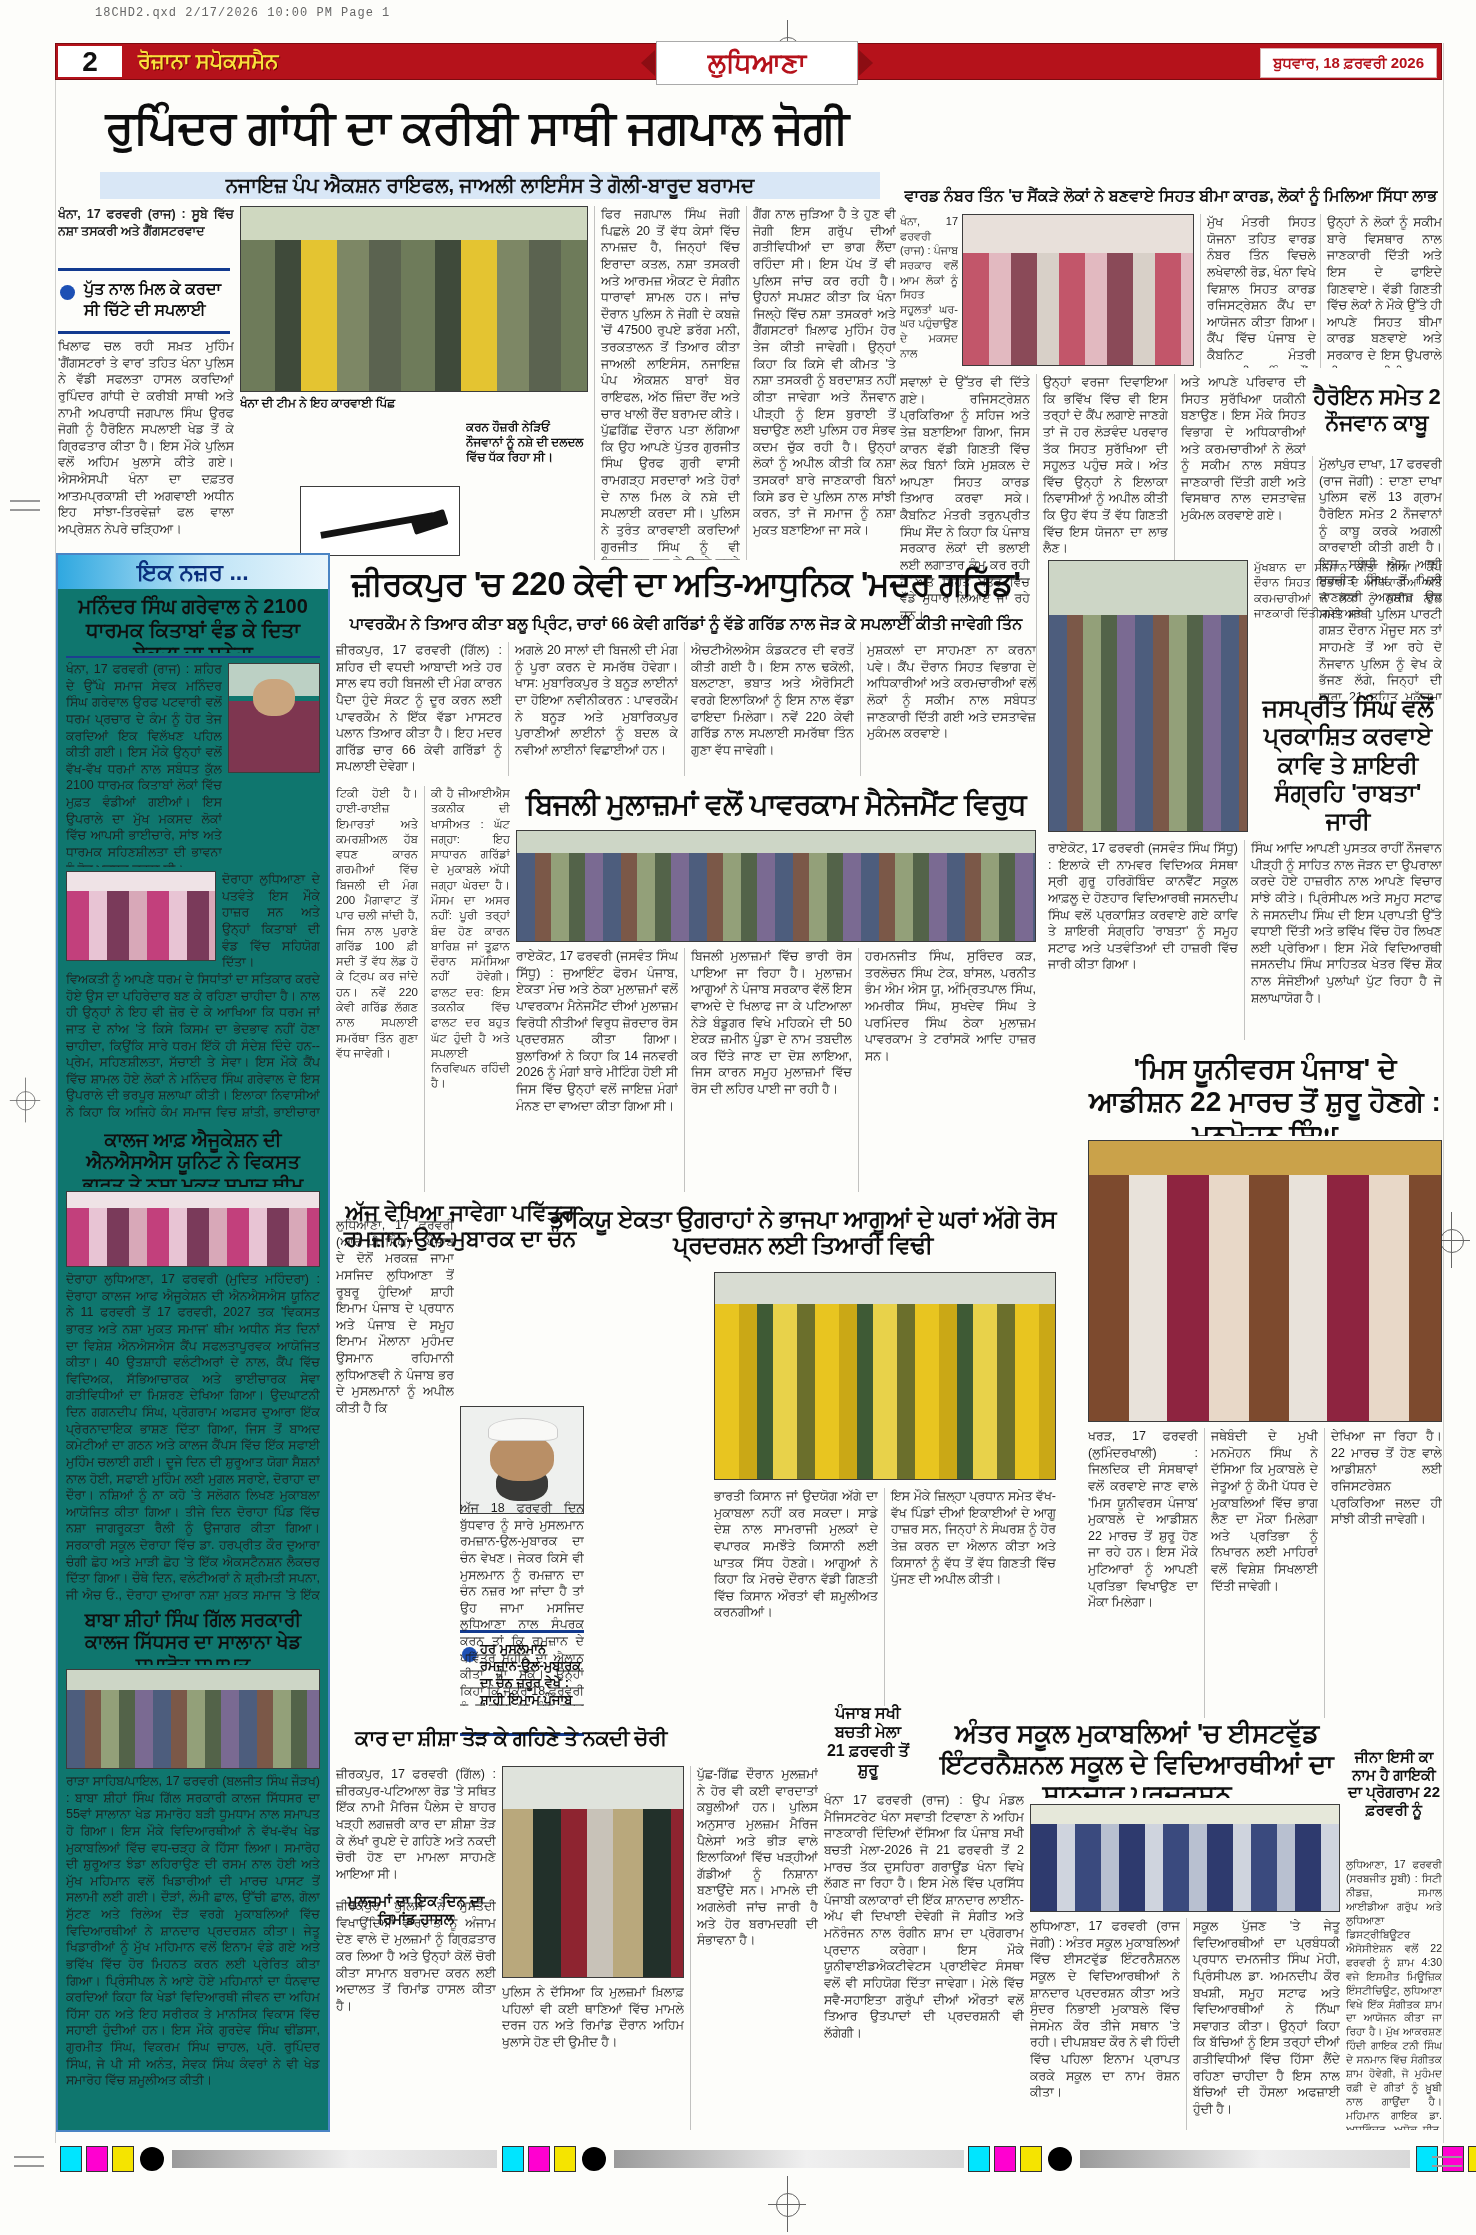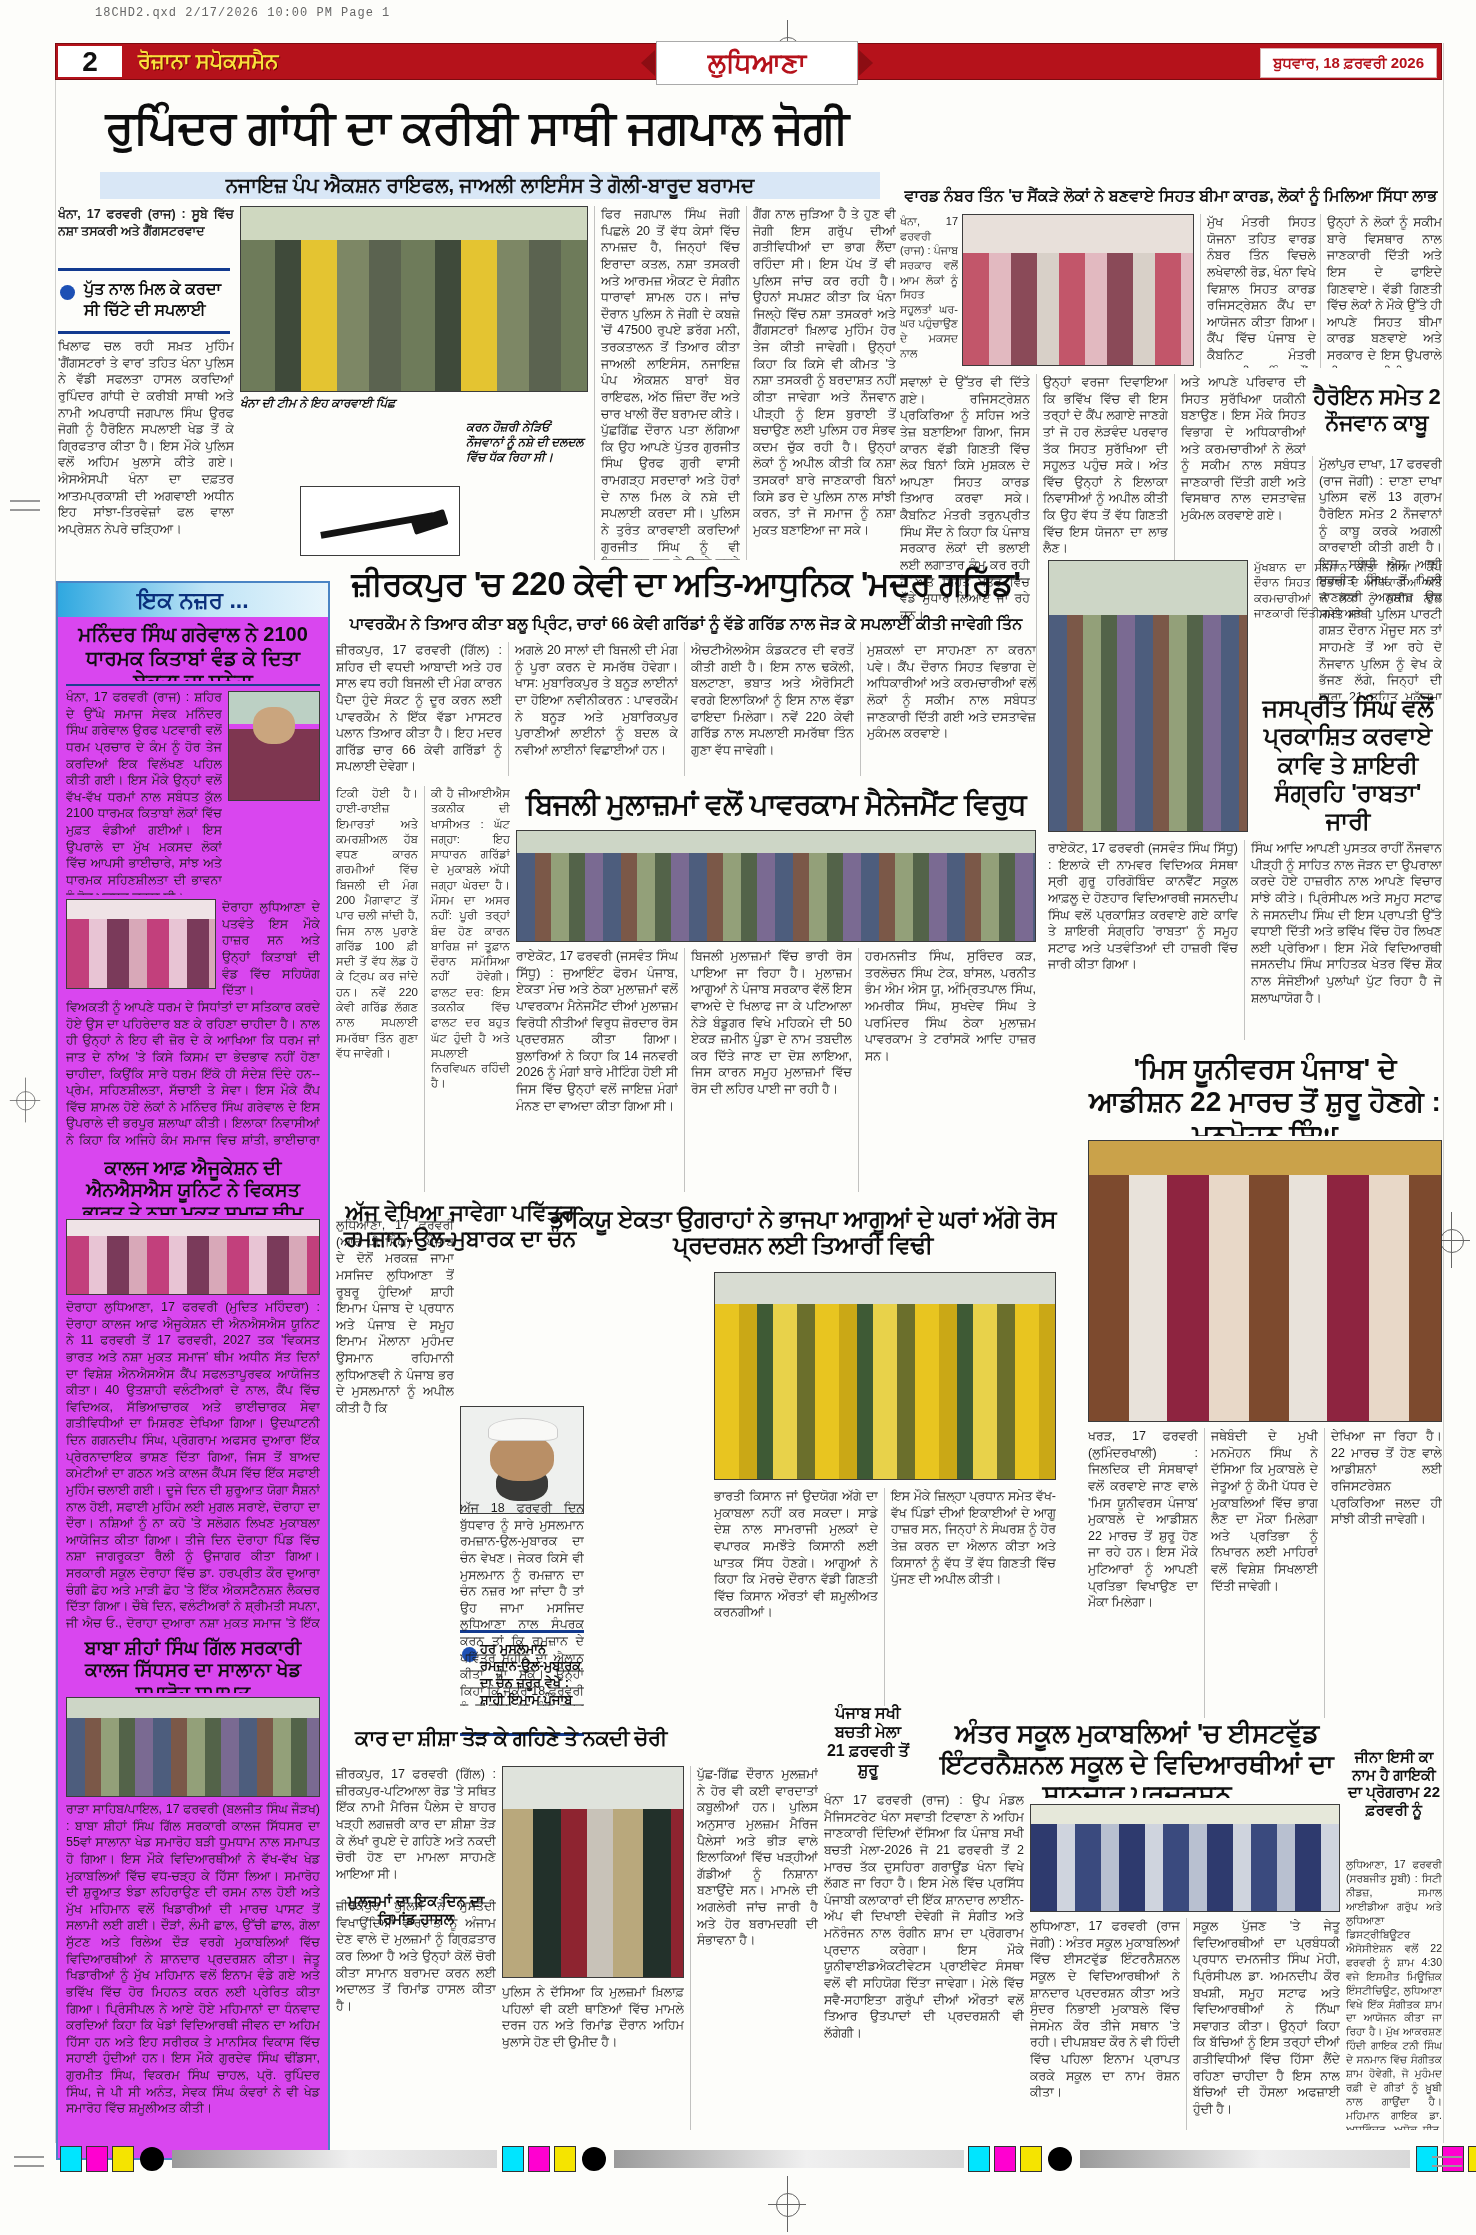--- a/index.html
+++ b/index.html
@@ -20,21 +20,21 @@
   .editionbox{position:absolute;left:600px;top:-3px;width:200px;height:42px;background:#fff;border:1px solid #aaa;text-align:center;}
   .editionbox b{font-size:27px;font-weight:900;color:#b5121b;line-height:42px;}
   .editionbox:before,.editionbox:after{content:"";position:absolute;top:8px;border-top:13px solid transparent;border-bottom:13px solid transparent;}
   .editionbox:before{left:-16px;border-right:14px solid #8c0d13;}
   .editionbox:after{right:-16px;border-left:14px solid #8c0d13;}
   .datebox{position:absolute;right:4px;top:4px;height:28px;background:#fff;padding:0 12px;font-size:15px;font-weight:bold;color:#b5121b;line-height:28px;border:1px solid #d8b0b0;}
   
   .hl{font-weight:900;color:#0d0d0d;text-align:center;line-height:1.08;letter-spacing:-.5px;overflow:hidden;}
   .sub{font-weight:bold;color:#111;text-align:center;overflow:hidden;}
   .bt{font-size:12.5px;line-height:1.33;text-align:justify;color:#1e1e1e;overflow:hidden;word-break:break-word;}
-  .cap{font-size:12px;font-weight:bold;color:#111;line-height:1.25;overflow:hidden;font-style:italic;}
+  .cap{font-size:12px;font-weight:bold;color:#111;line-height:1.25;overflow:hidden;}
   .rule-l{border-left:1px solid #c2c2c0;padding-left:6px;box-sizing:border-box;}
   .pull{border-top:3px solid #123a8f;border-bottom:3px solid #123a8f;padding:8px 2px 8px 26px;position:relative;font-weight:900;font-size:16px;line-height:1.3;color:#0c0c0c;}
   .pull:before{content:"";position:absolute;left:2px;top:14px;width:15px;height:15px;border-radius:50%;background:#1d50b4;}
   
   .ph{border:1px solid #3c3c3c;box-sizing:border-box;overflow:hidden;}
   .ph-police{background:linear-gradient(180deg,#cfd8c0 0 18%,rgba(0,0,0,0) 18%),repeating-linear-gradient(90deg,#6e7b5a 0 34px,#3f4a3a 34px 60px,#e4c431 60px 96px,#7d8765 96px 128px,#5b6350 128px 160px);background-color:#8e9a7c;}
   .ph-camp{background:linear-gradient(180deg,#e8e0da 0 25%,rgba(0,0,0,0) 25%),repeating-linear-gradient(90deg,#c2566a 0 26px,#e2b9c0 26px 48px,#8a4a58 48px 74px,#d8d0c8 74px 96px);background-color:#caa;}
   .ph-crowd{background:linear-gradient(180deg,#cdd6c6 0 20%,rgba(0,0,0,0) 20%),repeating-linear-gradient(90deg,#4d5d7d 0 18px,#7b5848 18px 34px,#93a079 34px 52px,#536349 52px 68px,#7a6a92 68px 86px);background-color:#7a8470;}
   .ph-yellow{background:linear-gradient(180deg,#d8dcd2 0 15%,rgba(0,0,0,0) 15%),repeating-linear-gradient(90deg,#e8c520 0 24px,#caa816 24px 42px,#3e5a35 42px 58px,#e8d24a 58px 82px,#6b6f2c 82px 100px);background-color:#d6bd2a;}
   .ph-event{background:linear-gradient(180deg,#efe3e6 0 22%,rgba(0,0,0,0) 22%),repeating-linear-gradient(90deg,#c2407c 0 22px,#e8c4d4 22px 40px,#7a3a5a 40px 62px,#d8a8b8 62px 80px);background-color:#c88;}
@@ -43,21 +43,21 @@
   .ph-escort{background:linear-gradient(180deg,#dfe3dc 0 20%,rgba(0,0,0,0) 20%),repeating-linear-gradient(90deg,#b9a87c 0 30px,#22302a 30px 58px,#8e2430 58px 84px,#c8c2b8 84px 110px);background-color:#9aa08e;}
   .ph-portrait{background:linear-gradient(180deg,#bcd0c4 0 30%,rgba(0,0,0,0) 30%),linear-gradient(180deg,rgba(0,0,0,0) 34%,#7e3650 34%);position:relative;}
   .ph-portrait:before{content:"";position:absolute;left:50%;top:14%;width:46%;height:34%;margin-left:-23%;border-radius:45%;background:#caa57e;}
   .ph-imam{background:#eef0ee;position:relative;}
   .ph-imam:before{content:"";position:absolute;left:50%;top:26%;width:52%;height:44%;margin-left:-26%;border-radius:44%;background:#b98f66;box-shadow:0 26px 0 -6px #3a3a38;}
   .ph-imam:after{content:"";position:absolute;left:50%;top:10%;width:56%;height:20%;margin-left:-28%;border-radius:50% 50% 20% 20%;background:#f8f8f6;border:1px solid #ccc;}
   .ph-rifle{background:#fff;position:relative;}
   .ph-rifle:before{content:"";position:absolute;left:12%;top:52%;width:72%;height:7px;background:#141414;transform:rotate(-10deg);}
   .ph-rifle:after{content:"";position:absolute;right:8%;top:40%;width:22%;height:16px;background:#141414;transform:rotate(-18deg);border-radius:2px;}
   
-  .iknazar{border:2px solid #4a84c4;background:#d946ef;box-sizing:border-box;margin-top:28px;}
+  .iknazar{border:2px solid #4a84c4;background:#0f766e;box-sizing:border-box;}
   .ikhead{height:34px;background:linear-gradient(90deg,#2fa8e0,#bfe4f6 55%,#e8f5fc);text-align:center;font-size:23px;font-weight:900;color:#0a2f7c;line-height:34px;}
   .storyhead{font-weight:900;color:#0f0f0f;text-align:center;line-height:1.18;overflow:hidden;}
   .hr-nav{border:0;border-top:2px solid #1d3f8f;margin:3px 8px;}
   
   .cmyk{width:22px;height:26px;border:1px solid #333;box-sizing:border-box;}
   .dot{width:24px;height:24px;border-radius:50%;background:#000;}
   .gbar{height:18px;background:linear-gradient(90deg,#9a9a9a,#f0f0f0 55%,#d8d8d8);}
 </style>
 </head>
 <body>

